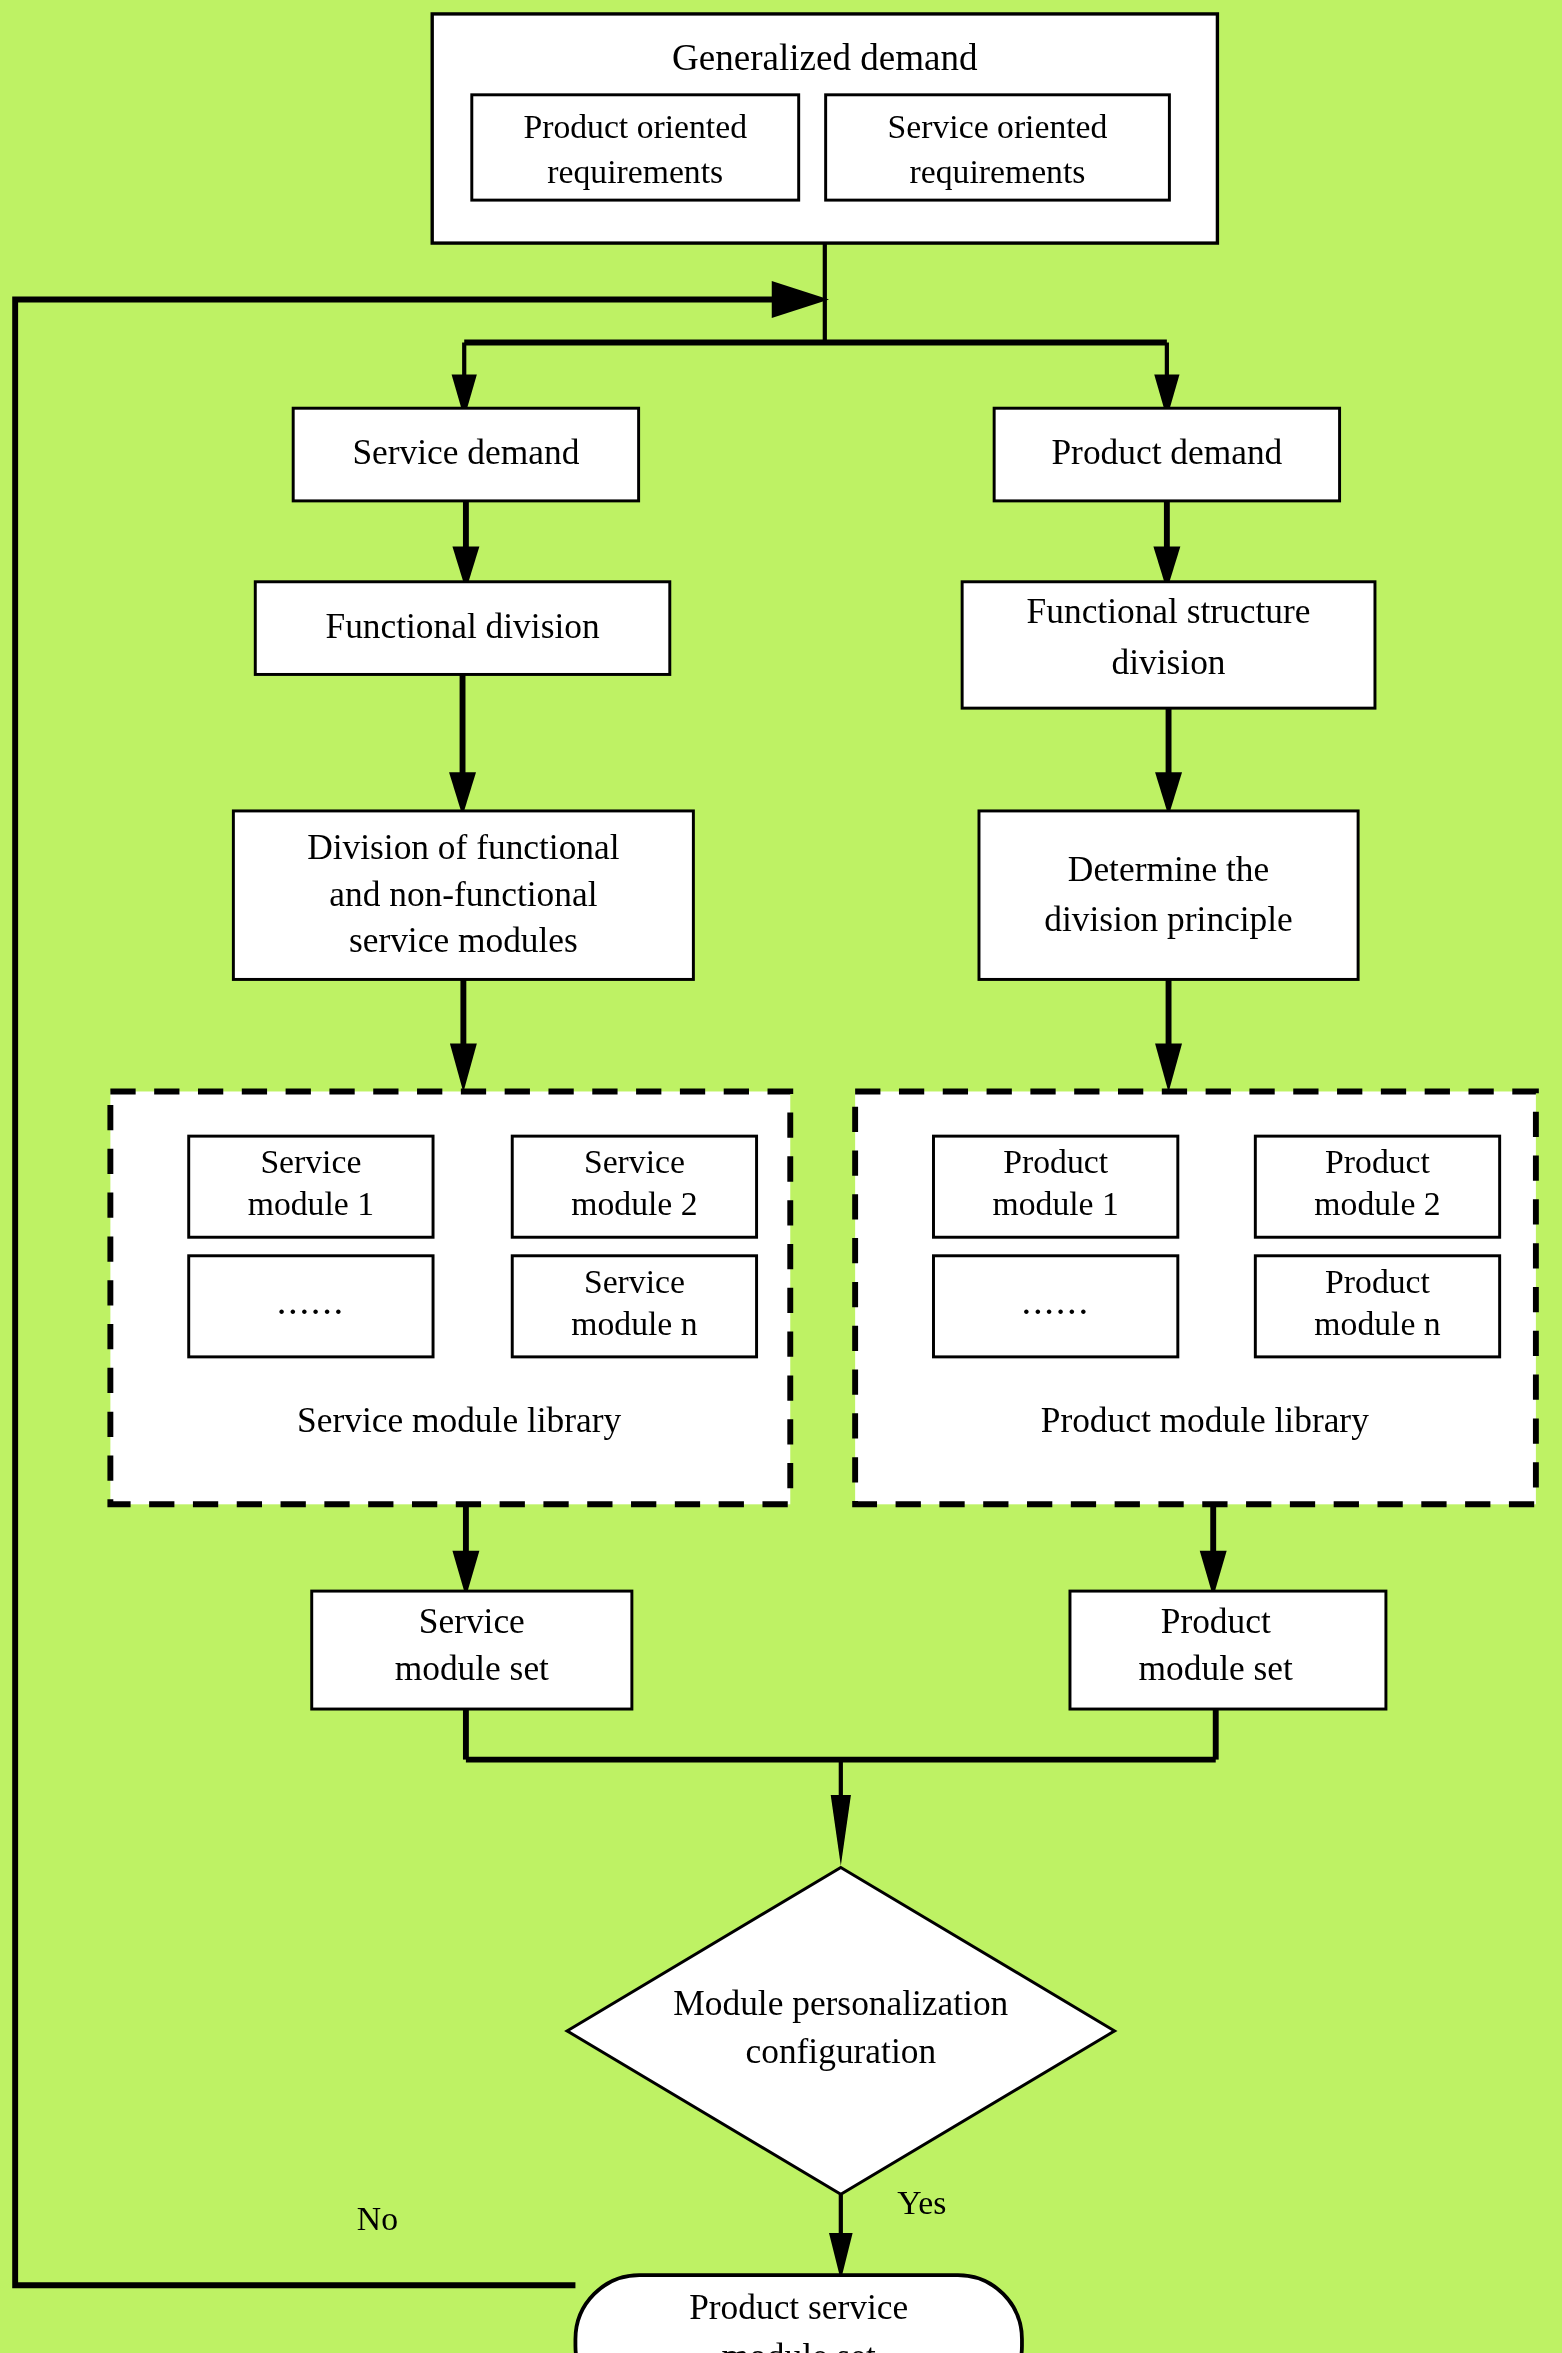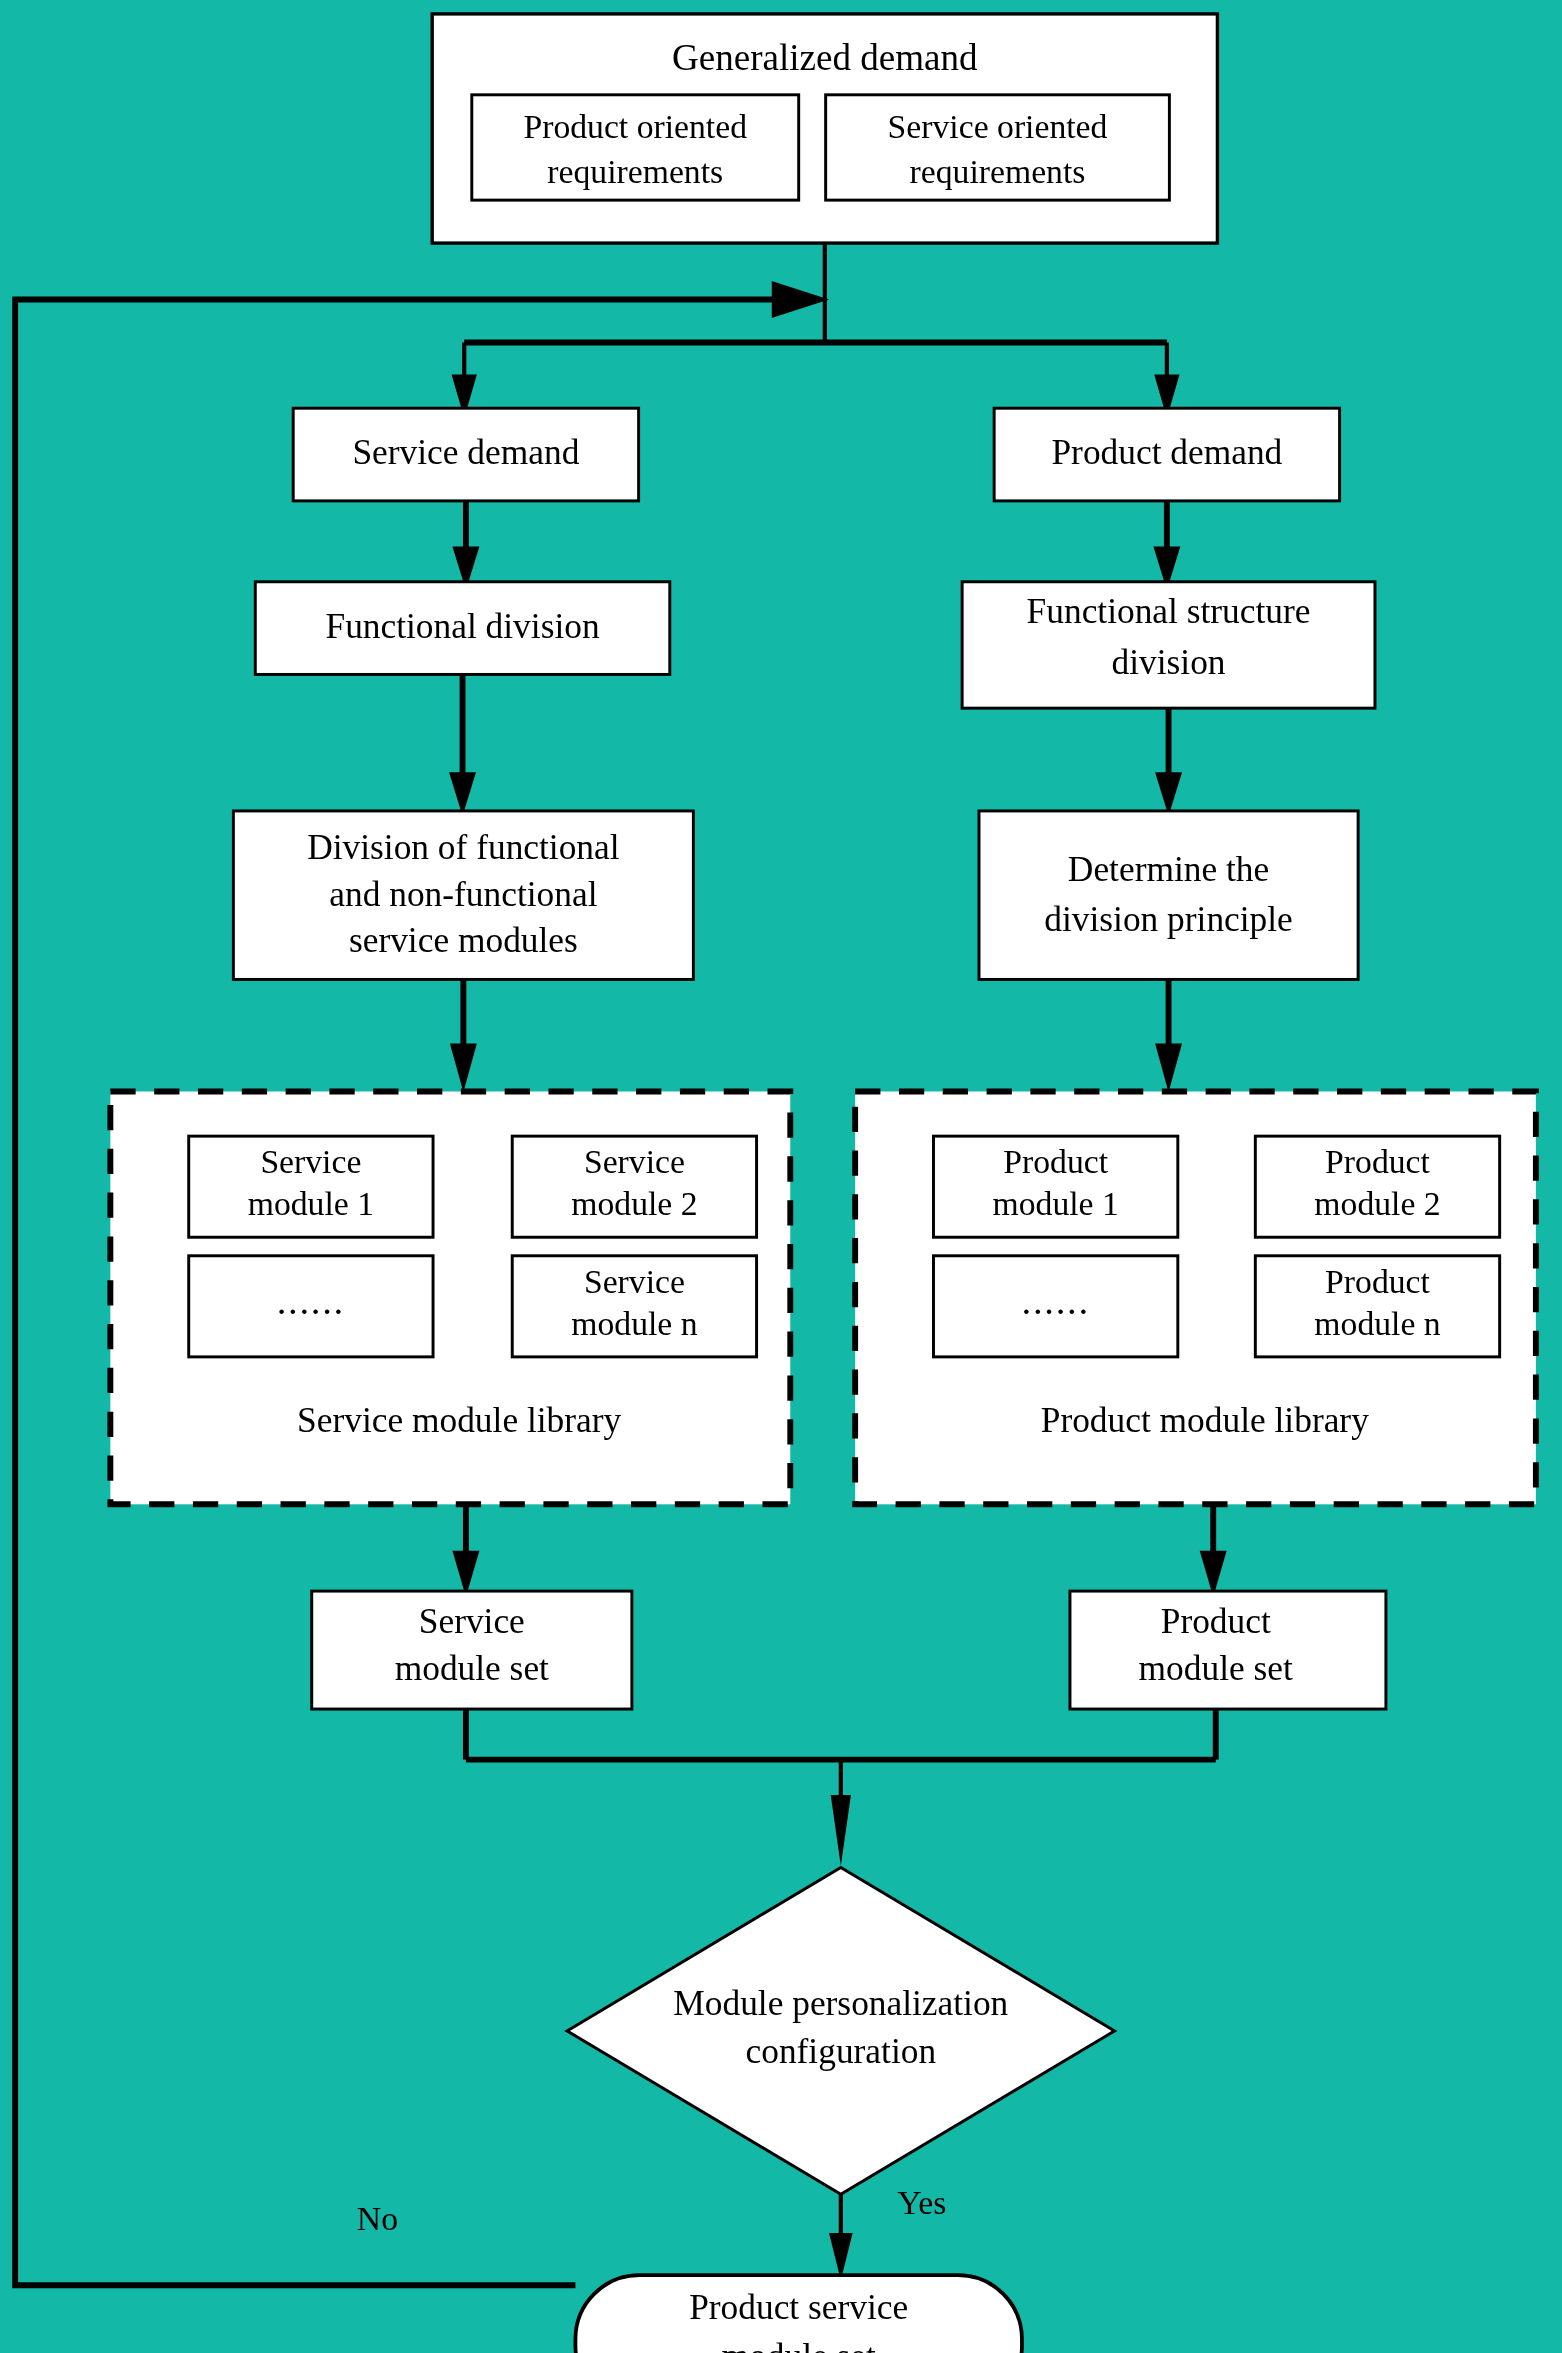--- a/index.html
+++ b/index.html
@@ -7,21 +7,21 @@
     padding: 0;
     background: #ffffff;
   }
   body {
     font-family: "Liberation Serif", "DejaVu Serif", serif;
   }
   #flow-root {
     position: relative;
     width: 1562px;
     height: 2354px;
-    background: #14b8a6;
+    background: #bef264;
     overflow: hidden;
   }
   svg#flow-svg {
     position: absolute;
     left: 0;
     top: 0;
     width: 1562px;
     height: 2354px;
     display: block;
   }

